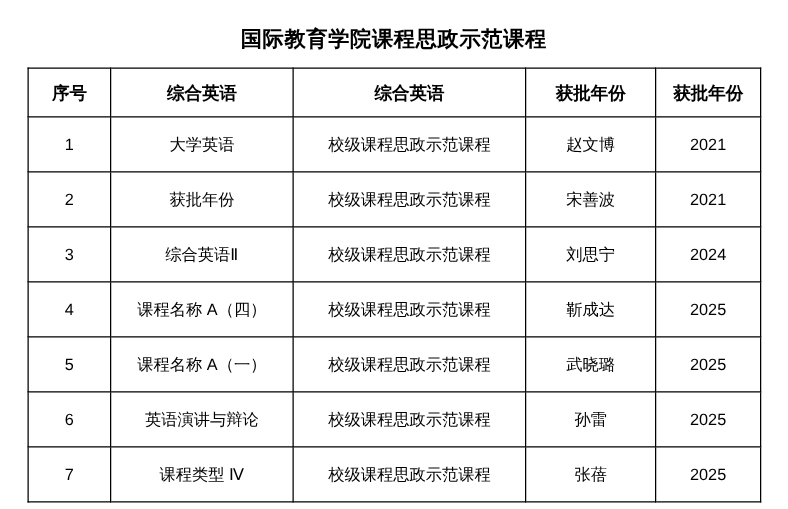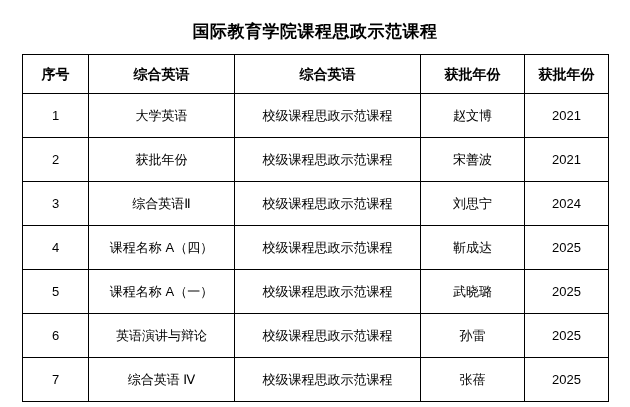--- a/index.html
+++ b/index.html
@@ -126,21 +126,21 @@
         </tr>
         <tr>
           <td>6</td>
           <td>英语演讲与辩论</td>
           <td>校级课程思政示范课程</td>
           <td>孙雷</td>
           <td>2025</td>
         </tr>
         <tr>
           <td>7</td>
-          <td>综合英语 Ⅳ</td>
+          <td>课程类型 Ⅳ</td>
           <td>校级课程思政示范课程</td>
           <td>张蓓</td>
           <td>2025</td>
         </tr>
       </tbody>
     </table>
   </div>
 
 </div>
 

